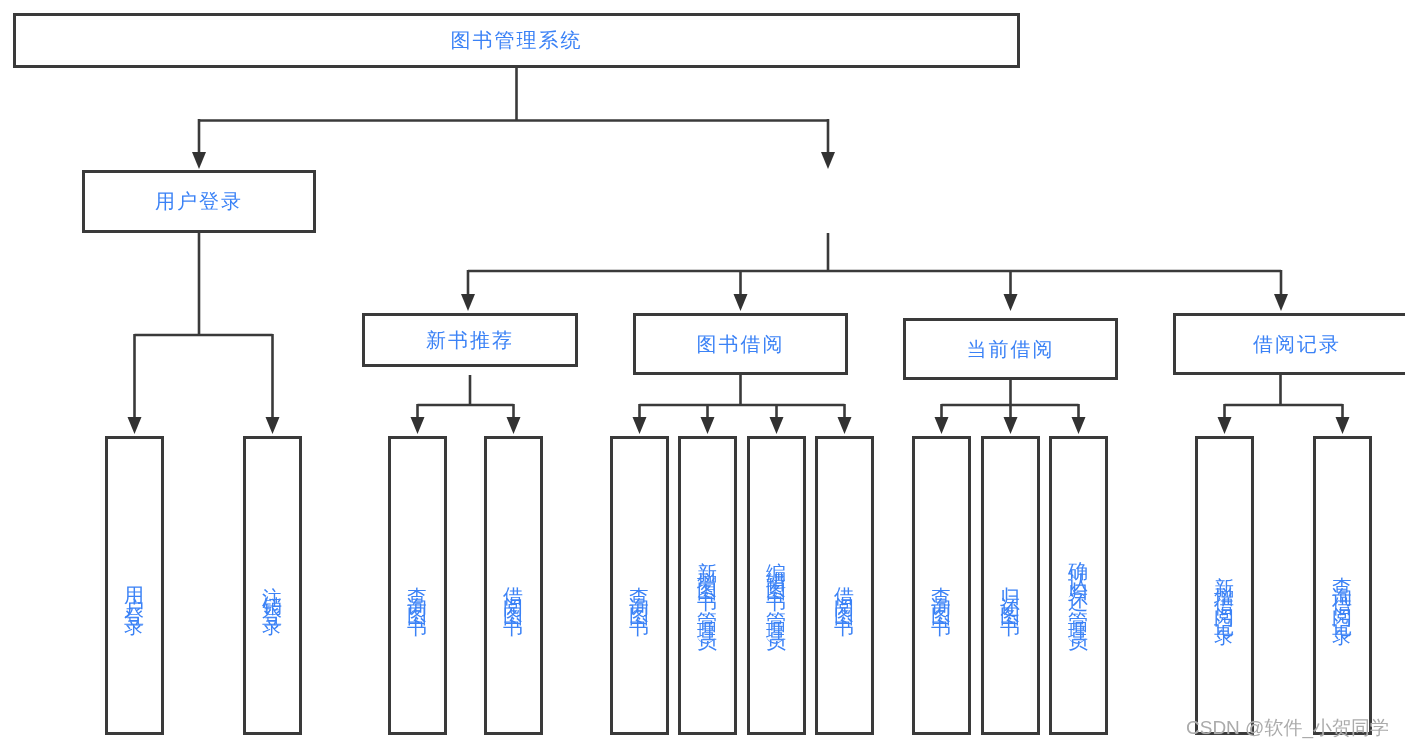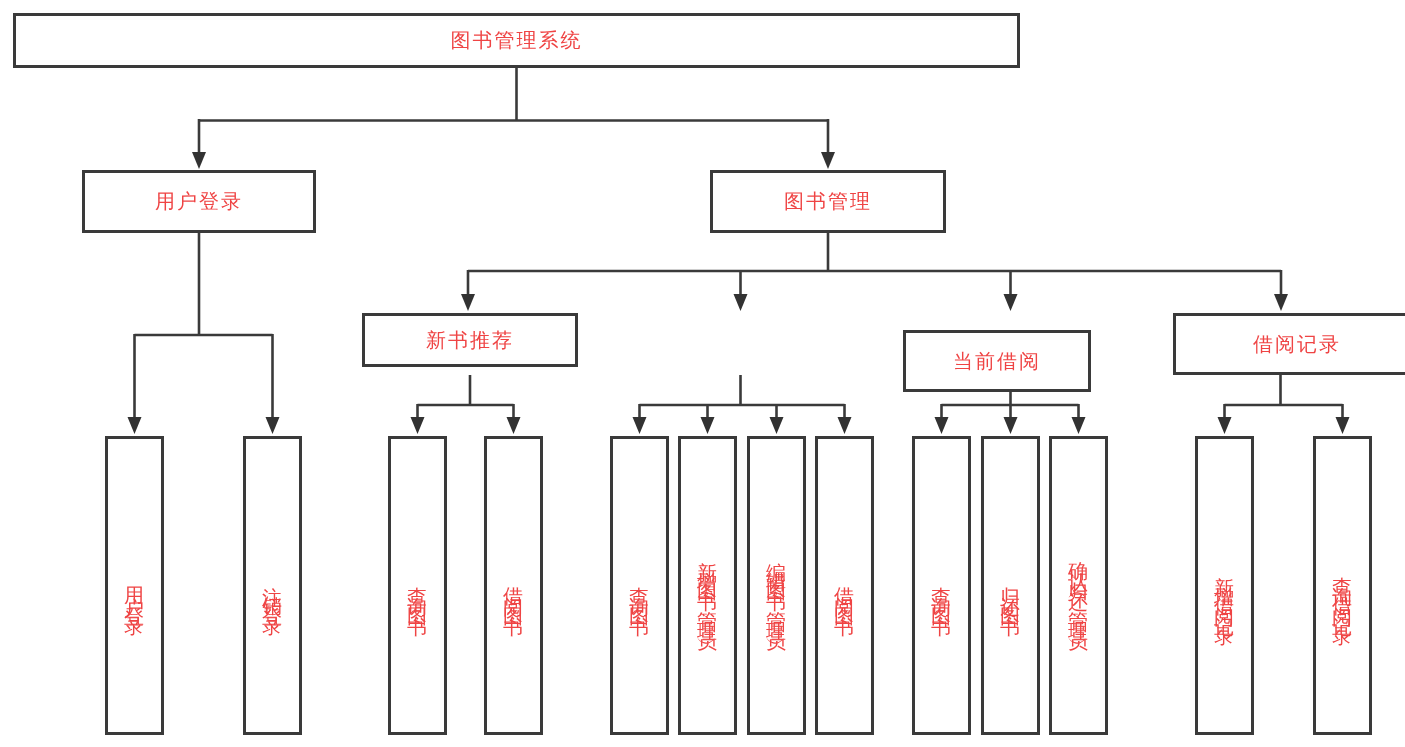--- a/index.html
+++ b/index.html
@@ -24,21 +24,21 @@
     pointer-events: none;
   }
   .box {
     position: absolute;
     box-sizing: border-box;
     background: #ffffff;
     border: 3px solid #3a3a3a;
     display: flex;
     align-items: center;
     justify-content: center;
-    color: #ef4444;
+    color: #3b82f6;
   }
   .hlabel {
     font-size: 20px;
     letter-spacing: 2px;
     white-space: nowrap;
   }
   .leaf {
     width: 59px;
     top: 436px;
     height: 299px;
@@ -141,28 +141,28 @@
     </g>
   </svg>
 
   <div class="box" style="left:13px; top:13px; width:1007px; height:55px;">
     <span class="hlabel">图书管理系统</span>
   </div>
 
   <div class="box" style="left:82px; top:170px; width:234px; height:63px;">
     <span class="hlabel">用户登录</span>
   </div>
-  <div class="box" style="left:710px; top:170px; width:236px; height:63px;">
-    <span class="hlabel">图书管理</span>
-  </div>
 
   <div class="box" style="left:362px; top:313px; width:216px; height:54px;">
     <span class="hlabel">新书推荐</span>
   </div>
-  <div class="box" style="left:903px; top:330px; width:188px; height:62px;">
+  <div class="box" style="left:633px; top:313px; width:215px; height:62px;">
+    <span class="hlabel">图书借阅</span>
+  </div>
+  <div class="box" style="left:903px; top:318px; width:215px; height:62px;">
     <span class="hlabel">当前借阅</span>
   </div>
   <div class="box" style="left:1173px; top:313px; width:248px; height:62px;">
     <span class="hlabel">借阅记录</span>
   </div>
 
   <div class="box leaf" style="left:105px;">
     <span class="vlabel">用户登录</span>
   </div>
   <div class="box leaf" style="left:243px;">
@@ -195,14 +195,15 @@
   <div class="box leaf" style="left:1049px;">
     <span class="vlabel">确认归还（管理员）</span>
   </div>
   <div class="box leaf" style="left:1195px;">
     <span class="vlabel">新增借阅记录</span>
   </div>
   <div class="box leaf" style="left:1313px;">
     <span class="vlabel">查询借阅记录</span>
   </div>
 
+  <div class="watermark">CSDN @软件_小贺同学</div>
 
 </div>
 
 </body></html>

